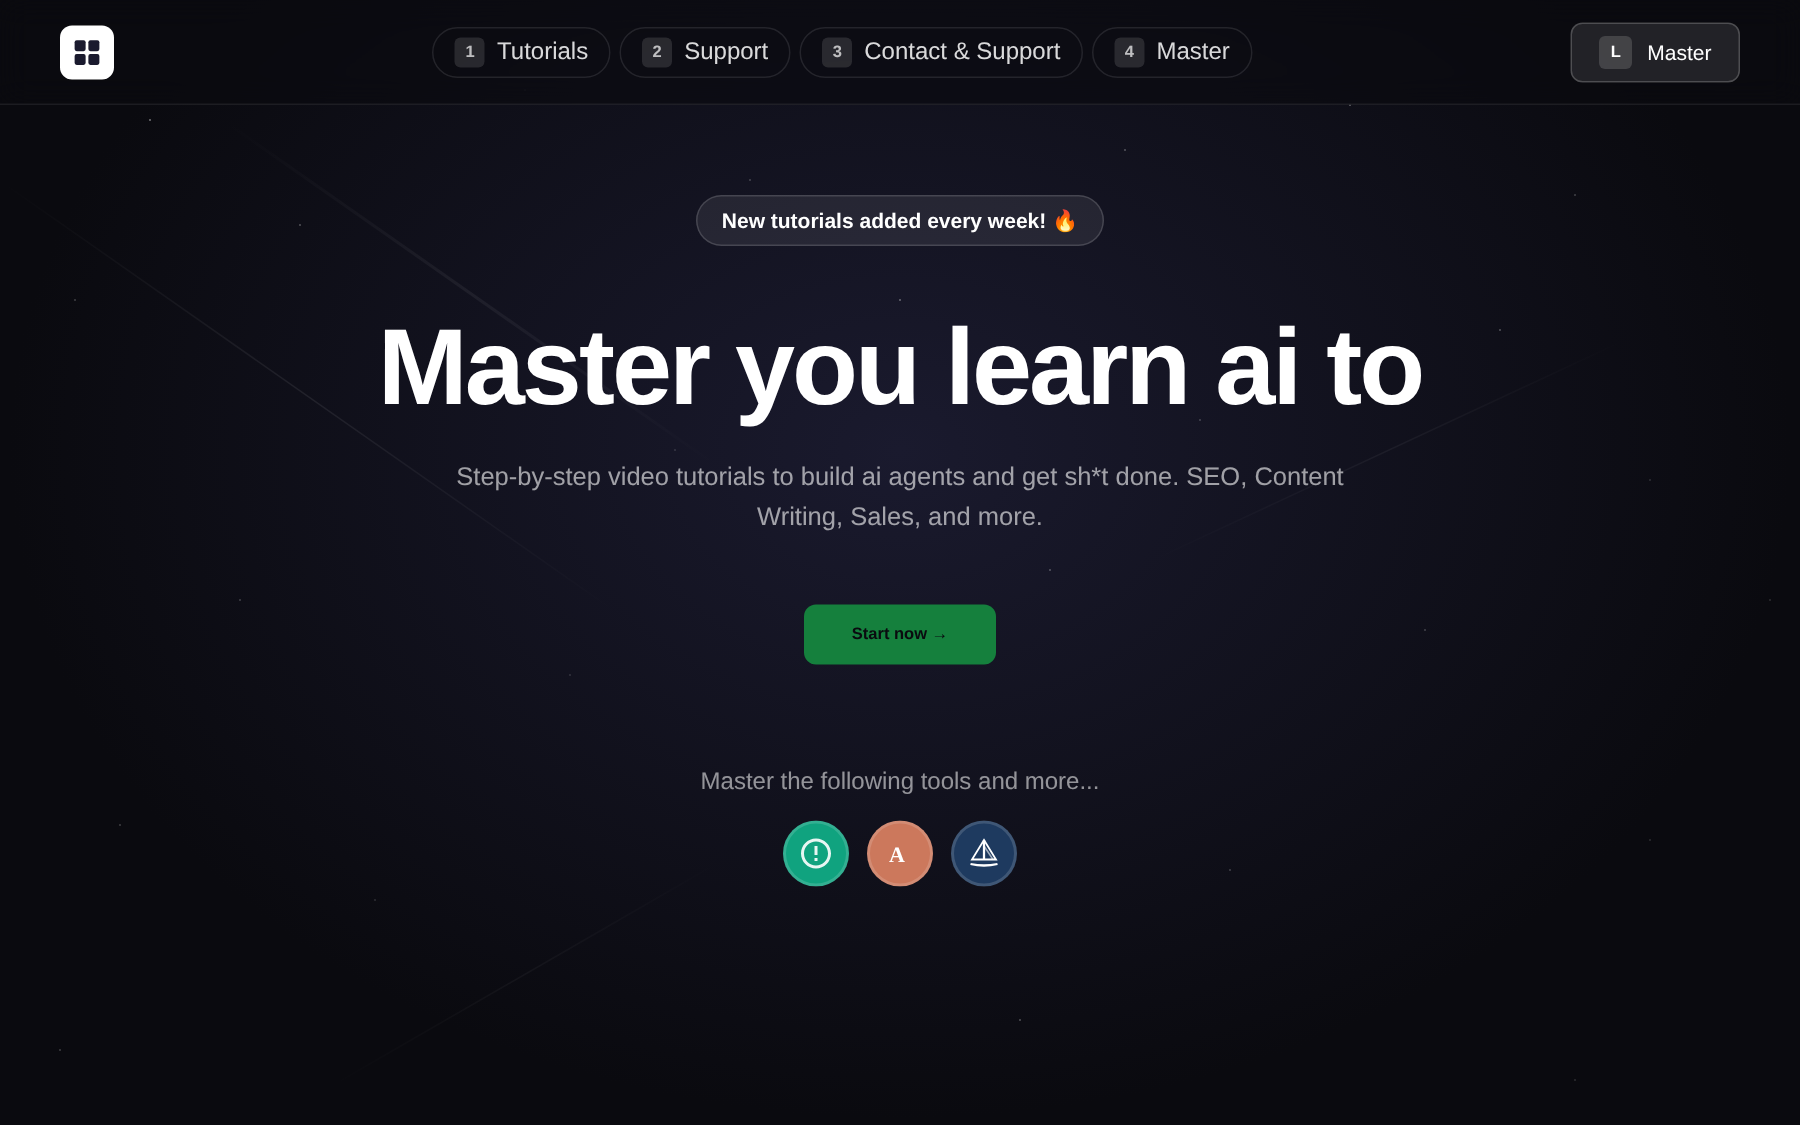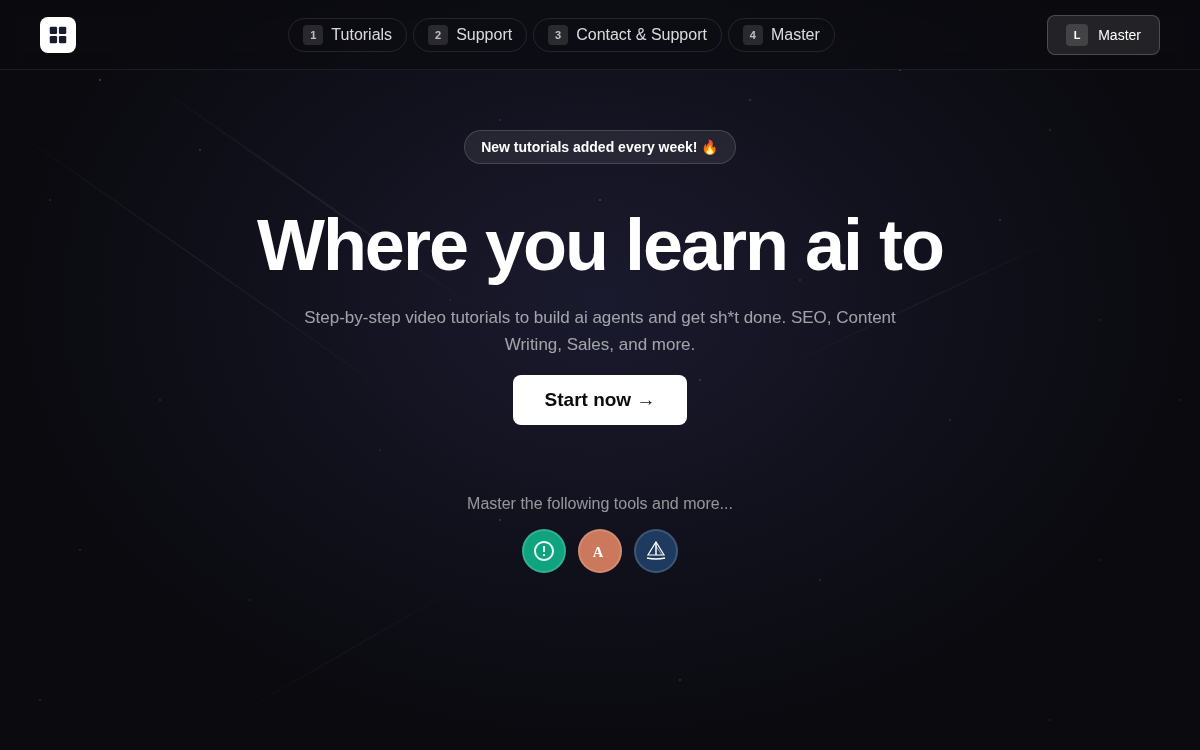--- a/index.html
+++ b/index.html
@@ -248,29 +248,30 @@
       margin-bottom: 17px;
       max-width: 600px;
       line-height: 1.6;
     }
 
     .hero-cta {
       display: inline-flex;
       align-items: center;
       gap: 10px;
       padding: 14px 32px;
-      background: #ffffff;
+      background: #15803d;
       color: #0a0a0f;
       border: none;
       border-radius: 8px;
-      font-size: 19px;
+      font-size: 11px;
       font-weight: 700;
       cursor: pointer;
       transition: background 0.2s, transform 0.1s;
       margin-bottom: 70px;
+      margin-top: 28px;
     }
 
     .tools-section {
       display: flex;
       flex-direction: column;
       align-items: center;
       gap: 16px;
       position: relative;
       z-index: 10;
       text-align: right;
@@ -360,21 +361,21 @@
     <span class="login-label">Master</span>
   </button>
 </nav>
 
 <section class="hero">
   <div class="hero-badge">
     <span>New tutorials added every week! 🔥</span>
   </div>
 
   <h1 class="hero-title">
-    <span>Where you learn ai to</span><br>
+    <span>Master you learn ai to</span><br>
   </h1>
 
   <p class="hero-subtitle">Step-by-step video tutorials to build ai agents and get sh*t done. SEO, Content Writing, Sales, and more.</p>
 
   <button class="hero-cta">Start now →</button>
 
   <div class="tools-section">
     <p class="tools-label">Master the following tools and more...</p>
     <div class="tools-icons">
 

